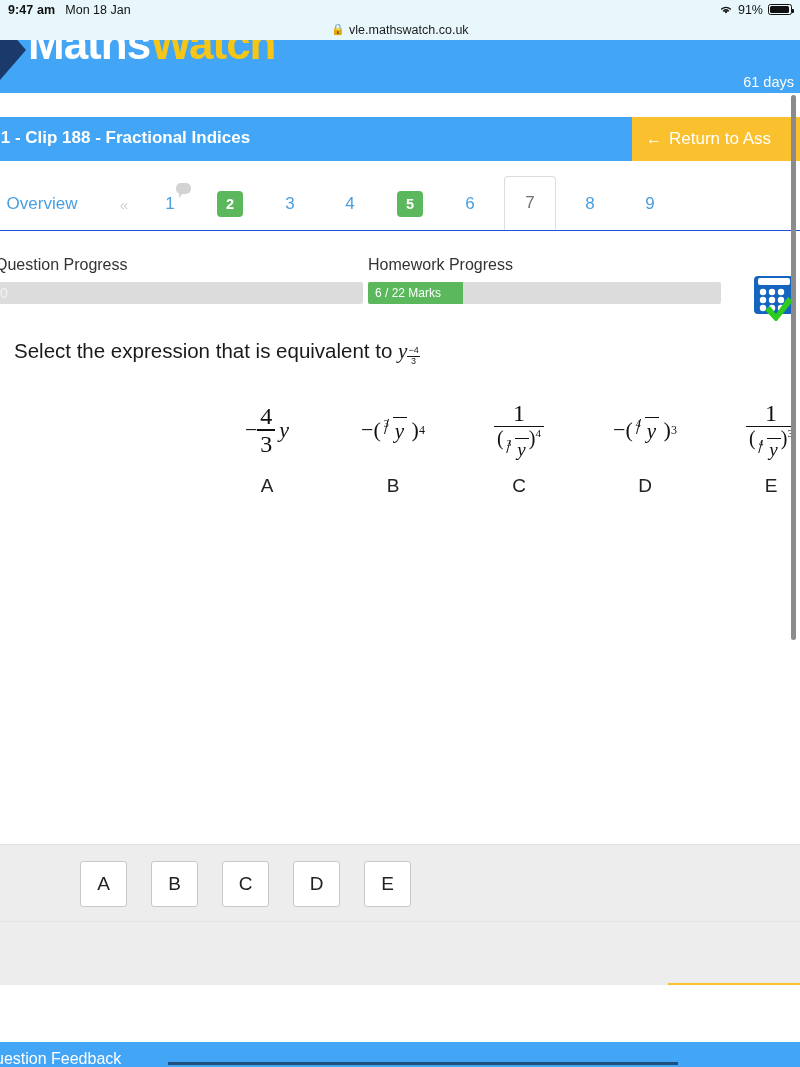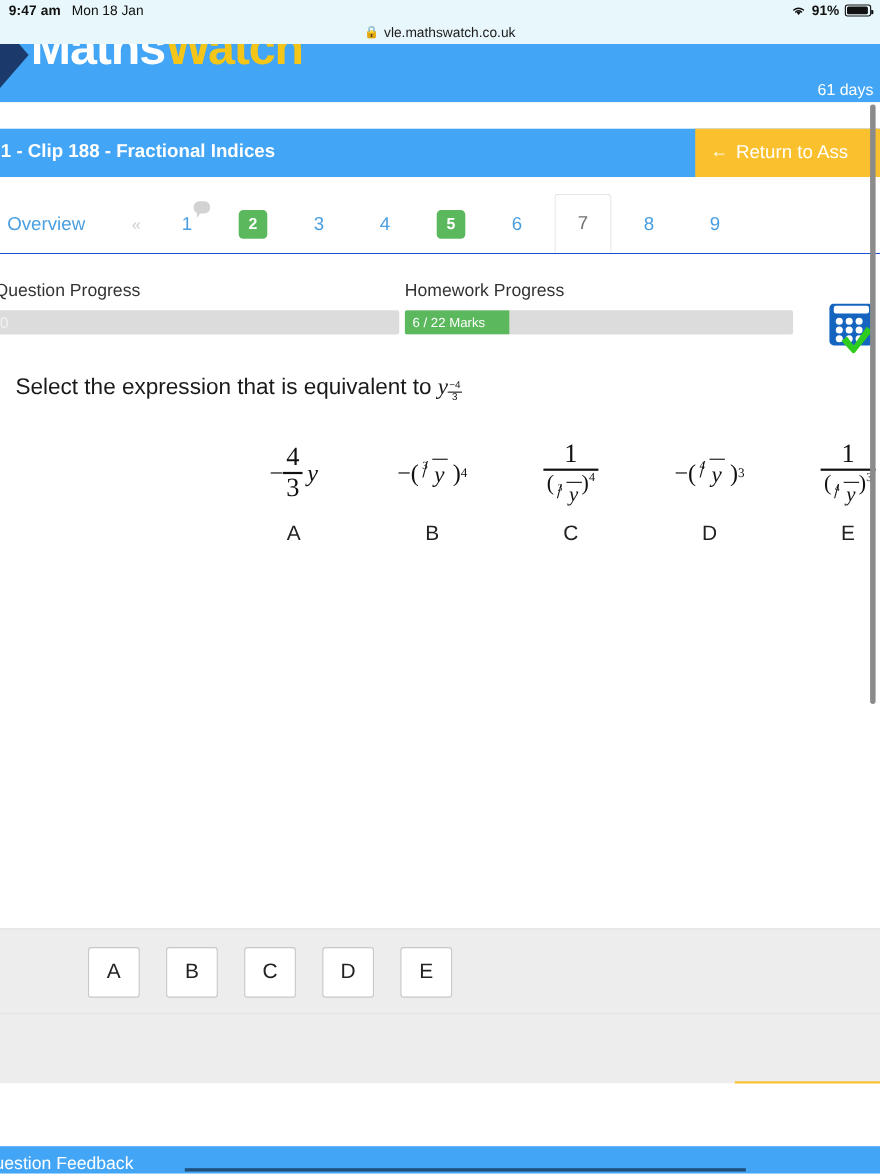--- a/index.html
+++ b/index.html
@@ -15,21 +15,21 @@
   .statusbar {
     position: absolute; top: 0; left: 0; width: 800px; height: 19px;
     background: #e8f7fb;
     display: flex; align-items: center;
     padding: 0 8px;
     font-size: 12.5px; color: #111;
   }
   .sb-time { font-weight: 600; margin-right: 10px; letter-spacing: .1px; }
   .sb-date { font-weight: 500; }
   .sb-right { margin-left: auto; display: flex; align-items: center; gap: 5px; }
-  .sb-pct { font-size: 12.5px; font-weight: 700; }
+  .sb-pct { font-size: 12.5px; font-weight: 400; }
   .wifi { display: inline-block; width: 14px; height: 11px; position: relative; }
   .batt {
     width: 24px; height: 11px; border: 1px solid #111; border-radius: 2.5px;
     position: relative; display: inline-block;
   }
   .batt::after {
     content: ""; position: absolute; right: -3px; top: 3.5px;
     width: 2px; height: 4px; background: #111; border-radius: 0 1px 1px 0;
   }
   .batt-fill { position: absolute; left: 1px; top: 1px; bottom: 1px; width: 19px; background: #111; border-radius: 1.5px; }

